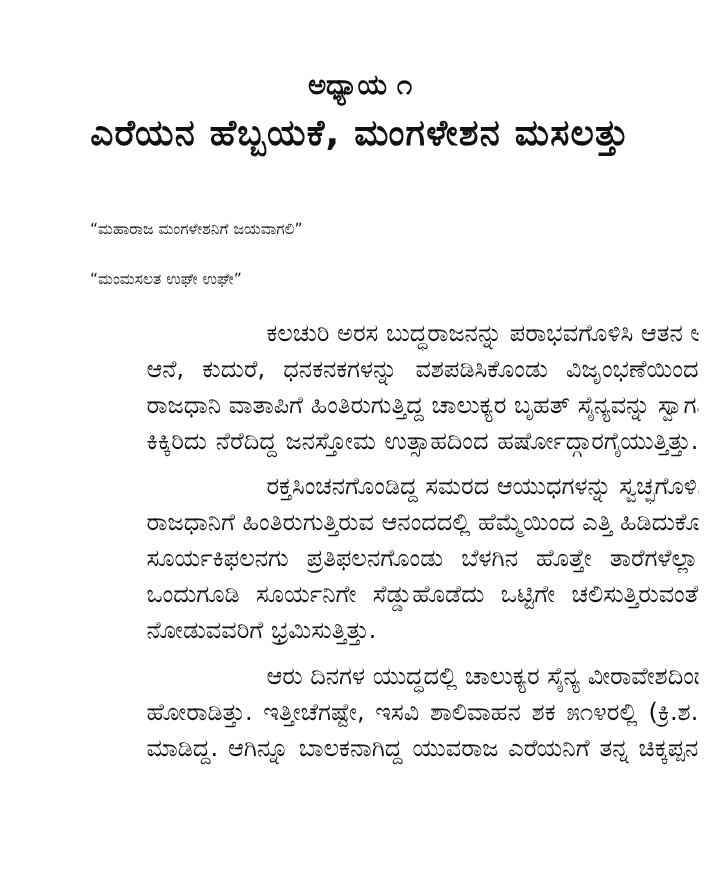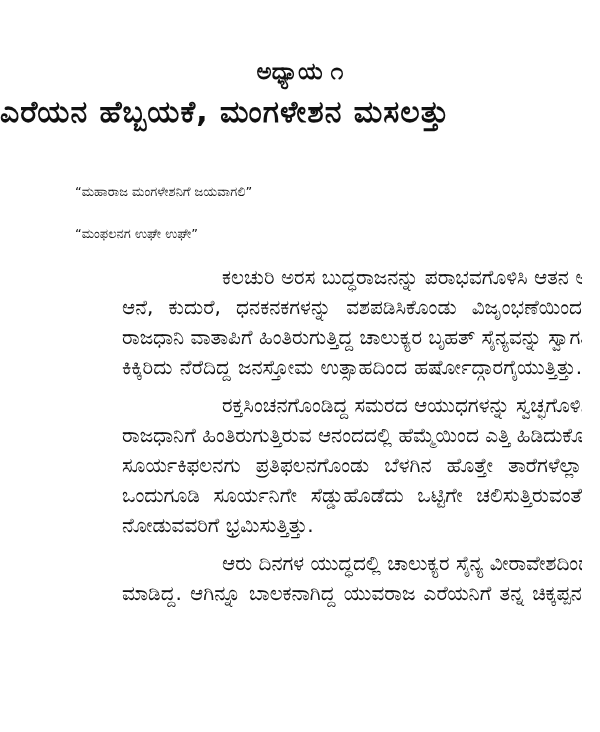--- a/index.html
+++ b/index.html
@@ -1,54 +1,55 @@
 <!DOCTYPE html>
 <html><head>
 <meta charset="utf-8">
 <style>
   html, body { margin: 0; padding: 0; background: #ffffff; }
   body { width: 600px; height: 732px; overflow: hidden; position: relative;
          font-family: "DejaVu Sans", sans-serif; color: #111; }
   .page { position: absolute; left: 0; top: 0; width: 600px; height: 732px; padding-left: 44px; }
   .chapter-label { position: absolute; top: 58px; left: 0; width: 600px; text-align: center;
          font-size: 23px; font-weight: bold; }
-  .chapter-title { position: absolute; top: 94px; left: 0; width: 600px; text-align: left;
+  .chapter-title { position: absolute; top: 94px; left: 0; width: 600px; text-align: center;
          font-size: 30px; font-weight: bold; letter-spacing: 1px; white-space: nowrap; }
   .quote { position: absolute; left: 75px; font-size: 13px; white-space: nowrap; }
   .q1 { top: 184px; }
   .q2 { top: 226px; }
   .body { position: absolute; left: 22px; top: 262px; width: 560px; font-size: 20px;
           line-height: 30px; text-align: justify; }
   .para { margin: 0 0 8px 0; text-indent: 100px; }
   .para-line { display: block; text-align: justify; text-align-last: justify; white-space: nowrap; overflow: hidden; }
   .para-line.last { text-align-last: left; }
   .para-line.first { padding-left: 100px; }
 </style>
 </head>
 <body>
 
 <div class="page">
   <div class="chapter-label">ಅಧ್ಯಾಯ ೧</div>
   <div class="chapter-title">ಎರೆಯನ ಹೆಬ್ಬಯಕೆ, ಮಂಗಳೇಶನ ಮಸಲತ್ತು</div>
 
   <div class="quote q1">“ಮಹಾರಾಜ ಮಂಗಳೇಶನಿಗೆ ಜಯವಾಗಲಿ”</div>
-  <div class="quote q2">“ಮಂಫಲನಗ ಉಘೇ ಉಘೇ”</div>
+  <div class="quote q2">“ಮಂಮಸಲತ ಉಘೇ ಉಘೇ”</div>
 
   <div class="body">
     <div class="para">
       <span class="para-line first">ಕಲಚುರಿ ಅರಸ ಬುದ್ಧರಾಜನನ್ನು ಪರಾಭವಗೊಳಿಸಿ ಆತನ ಅಸಂಖ್ಯಾತ</span>
       <span class="para-line">ಆನೆ, ಕುದುರೆ, ಧನಕನಕಗಳನ್ನು ವಶಪಡಿಸಿಕೊಂಡು ವಿಜೃಂಭಣೆಯಿಂದ</span>
       <span class="para-line">ರಾಜಧಾನಿ ವಾತಾಪಿಗೆ ಹಿಂತಿರುಗುತ್ತಿದ್ದ ಚಾಲುಕ್ಯರ ಬೃಹತ್ ಸೈನ್ಯವನ್ನು ಸ್ವಾಗತಿಸಲು</span>
       <span class="para-line">ಕಿಕ್ಕಿರಿದು ನೆರೆದಿದ್ದ ಜನಸ್ತೋಮ ಉತ್ಸಾಹದಿಂದ ಹರ್ಷೋದ್ಗಾರಗೈಯುತ್ತಿತ್ತು.</span>
     </div>
     <div class="para">
       <span class="para-line first">ರಕ್ತಸಿಂಚನಗೊಂಡಿದ್ದ ಸಮರದ ಆಯುಧಗಳನ್ನು ಸ್ವಚ್ಛಗೊಳಿಸಿಕೊಂಡು</span>
       <span class="para-line">ರಾಜಧಾನಿಗೆ ಹಿಂತಿರುಗುತ್ತಿರುವ ಆನಂದದಲ್ಲಿ ಹೆಮ್ಮೆಯಿಂದ ಎತ್ತಿ ಹಿಡಿದುಕೊಂಡು,</span>
       <span class="para-line">ಸೂರ್ಯಕಿಫಲನಗು ಪ್ರತಿಫಲನಗೊಂಡು ಬೆಳಗಿನ ಹೊತ್ತೇ ತಾರೆಗಳೆಲ್ಲಾ</span>
       <span class="para-line">ಒಂದುಗೂಡಿ ಸೂರ್ಯನಿಗೇ ಸೆಡ್ಡುಹೊಡೆದು ಒಟ್ಟಿಗೇ ಚಲಿಸುತ್ತಿರುವಂತೆ</span>
       <span class="para-line last">ನೋಡುವವರಿಗೆ ಭ್ರಮಿಸುತ್ತಿತ್ತು.</span>
     </div>
     <div class="para">
       <span class="para-line first">ಆರು ದಿನಗಳ ಯುದ್ಧದಲ್ಲಿ ಚಾಲುಕ್ಯರ ಸೈನ್ಯ ವೀರಾವೇಶದಿಂದ</span>
+      <span class="para-line">ಹೋರಾಡಿತ್ತು. ಇತ್ತೀಚೆಗಷ್ಟೇ, ಇಸವಿ ಶಾಲಿವಾಹನ ಶಕ ೫೧೪ರಲ್ಲಿ (ಕ್ರಿ.ಶ.</span>
       <span class="para-line">ಮಾಡಿದ್ದ. ಆಗಿನ್ನೂ ಬಾಲಕನಾಗಿದ್ದ ಯುವರಾಜ ಎರೆಯನಿಗೆ ತನ್ನ ಚಿಕ್ಕಪ್ಪನ</span>
     </div>
   </div>
 </div>
 
 </body></html>

